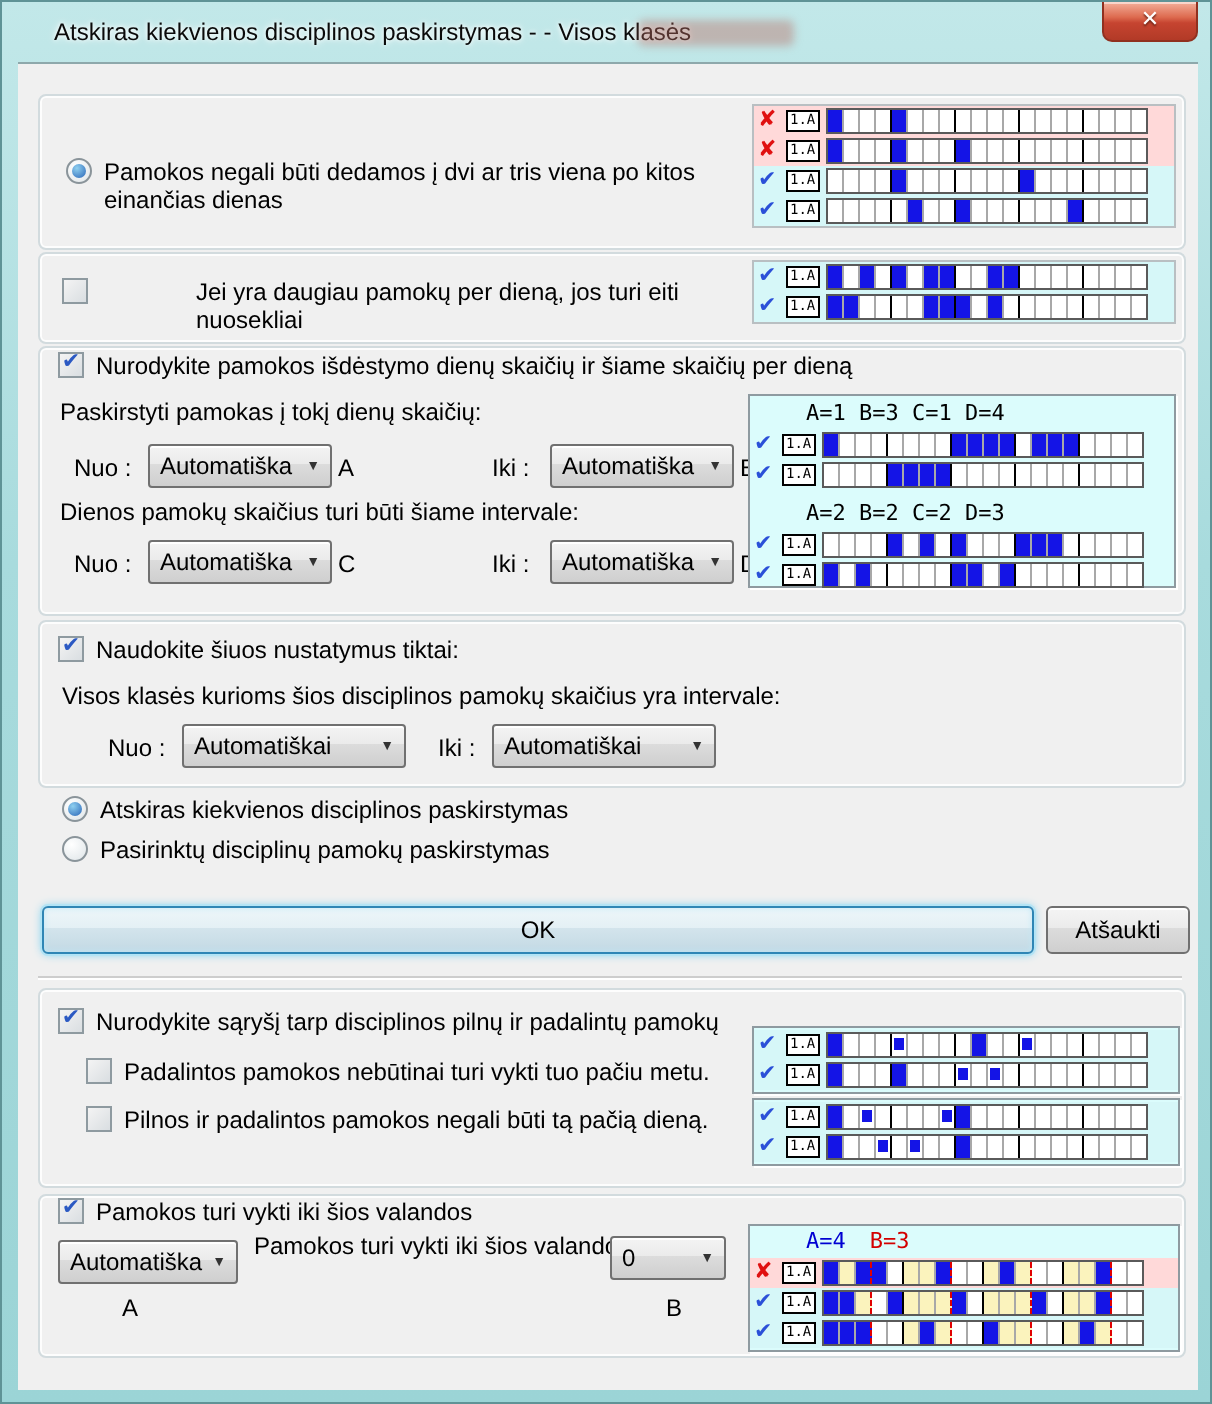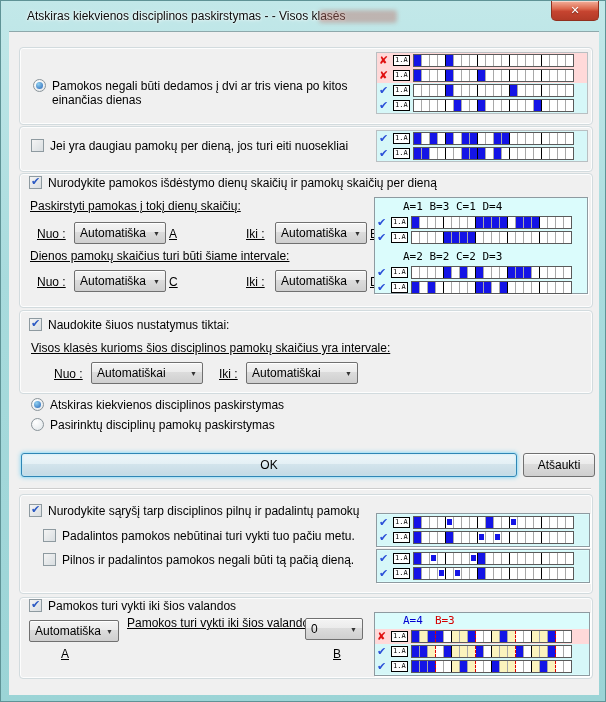--- a/index.html
+++ b/index.html
@@ -16,21 +16,21 @@
     border:1px solid #90301f;border-top:none;border-radius:0 0 5px 5px;
     color:#fff;font-size:11px;font-weight:bold;text-align:center;line-height:18px;
     text-shadow:0 1px 1px #6e2416;box-shadow:inset 0 1px 0 rgba(255,255,255,.5);cursor:pointer;}
   .client{position:absolute;left:8px;top:30px;width:590px;height:664px;
     background:#f0f0f0;border-top:1px solid #8ea8ab;box-sizing:border-box;}
 
   .groupbox{position:absolute;border:1px solid #d2dbde;border-radius:4px;
     box-shadow:inset 0 0 0 1px rgba(255,255,255,.85);}
   .sep{position:absolute;left:10px;width:572px;height:0;border-top:1px solid #cdcdcd;border-bottom:1px solid #ffffff;}
 
-  .lbl{position:absolute;font-size:12px;color:#000;white-space:nowrap;text-decoration:underline;}
+  .lbl{position:absolute;font-size:12px;color:#000;white-space:nowrap;}
   .wrap{white-space:normal;}
 
   
   .cb-row{position:absolute;display:flex;align-items:flex-start;}
   .cb{width:13px;height:13px;background:linear-gradient(135deg,#f4f4f4,#d9dee1);
     border:1px solid #8e9aa0;box-sizing:border-box;margin-right:6px;flex:none;
     text-align:center;line-height:11px;font-size:11px;font-weight:bold;color:#2b59c3;cursor:pointer;}
   .cb .glyph{display:block;margin-top:-1px;}
   .cb.empty .glyph{visibility:hidden;}
   .cb-row label{font-size:12px;color:#000;cursor:default;}
@@ -211,21 +211,21 @@
             <span class="g-cell fill"></span>
             <span class="g-cell dstart"></span>
             <span class="g-cell"></span>
             <span class="g-cell"></span>
             <span class="g-cell"></span>
           </span>
         </div>
       </div>
 
     <div class="groupbox" style="left:10px;top:94px;width:572px;height:44px;"></div>
-    <div class="cb-row" style="left:22px;top:107px;width:330px;">
+    <div class="cb-row" style="left:22px;top:107px;width:330px;gap:48px;">
       <span class="cb empty">
           <span class="glyph">✔</span>
         </span>
       <label>Jei yra daugiau pamokų per dieną, jos turi eiti nuosekliai</label>
     </div>
     <div class="g-box g-frame" style="left:367px;top:98px;width:212px;">
         <div class="g-row tone-cyan">
           <span class="g-mark mark-check">✔</span>
           <span class="g-lbl">1.A</span>
           <span class="g-cells">
@@ -277,21 +277,21 @@
             <span class="g-cell"></span>
           </span>
         </div>
       </div>
 
     <div class="groupbox" style="left:10px;top:141px;width:572px;height:133px;"></div>
     <div class="cb-row" style="left:20px;top:144px;width:420px;">
       <span class="cb">
           <span class="glyph">✔</span>
         </span>
-      <label>Nurodykite pamokos išdėstymo dienų skaičių ir pamokų skaičių per dieną</label>
+      <label>Nurodykite pamokos išdėstymo dienų skaičių ir šiame skaičių per dieną</label>
     </div>
     <span class="lbl" style="left:21px;top:167px;">Paskirstyti pamokas į tokį dienų skaičių:</span>
     <span class="lbl" style="left:28px;top:195px;">Nuo :</span>
     <div class="dd" style="left:65px;top:190px;width:92px;">
       <span class="dd-text">Automatiška</span>
       <span class="dd-arrow">▼</span>
     </div>
     <span class="lbl" style="left:160px;top:195px;">A</span>
     <span class="lbl" style="left:237px;top:195px;">Iki :</span>
     <div class="dd" style="left:266px;top:190px;width:92px;">

